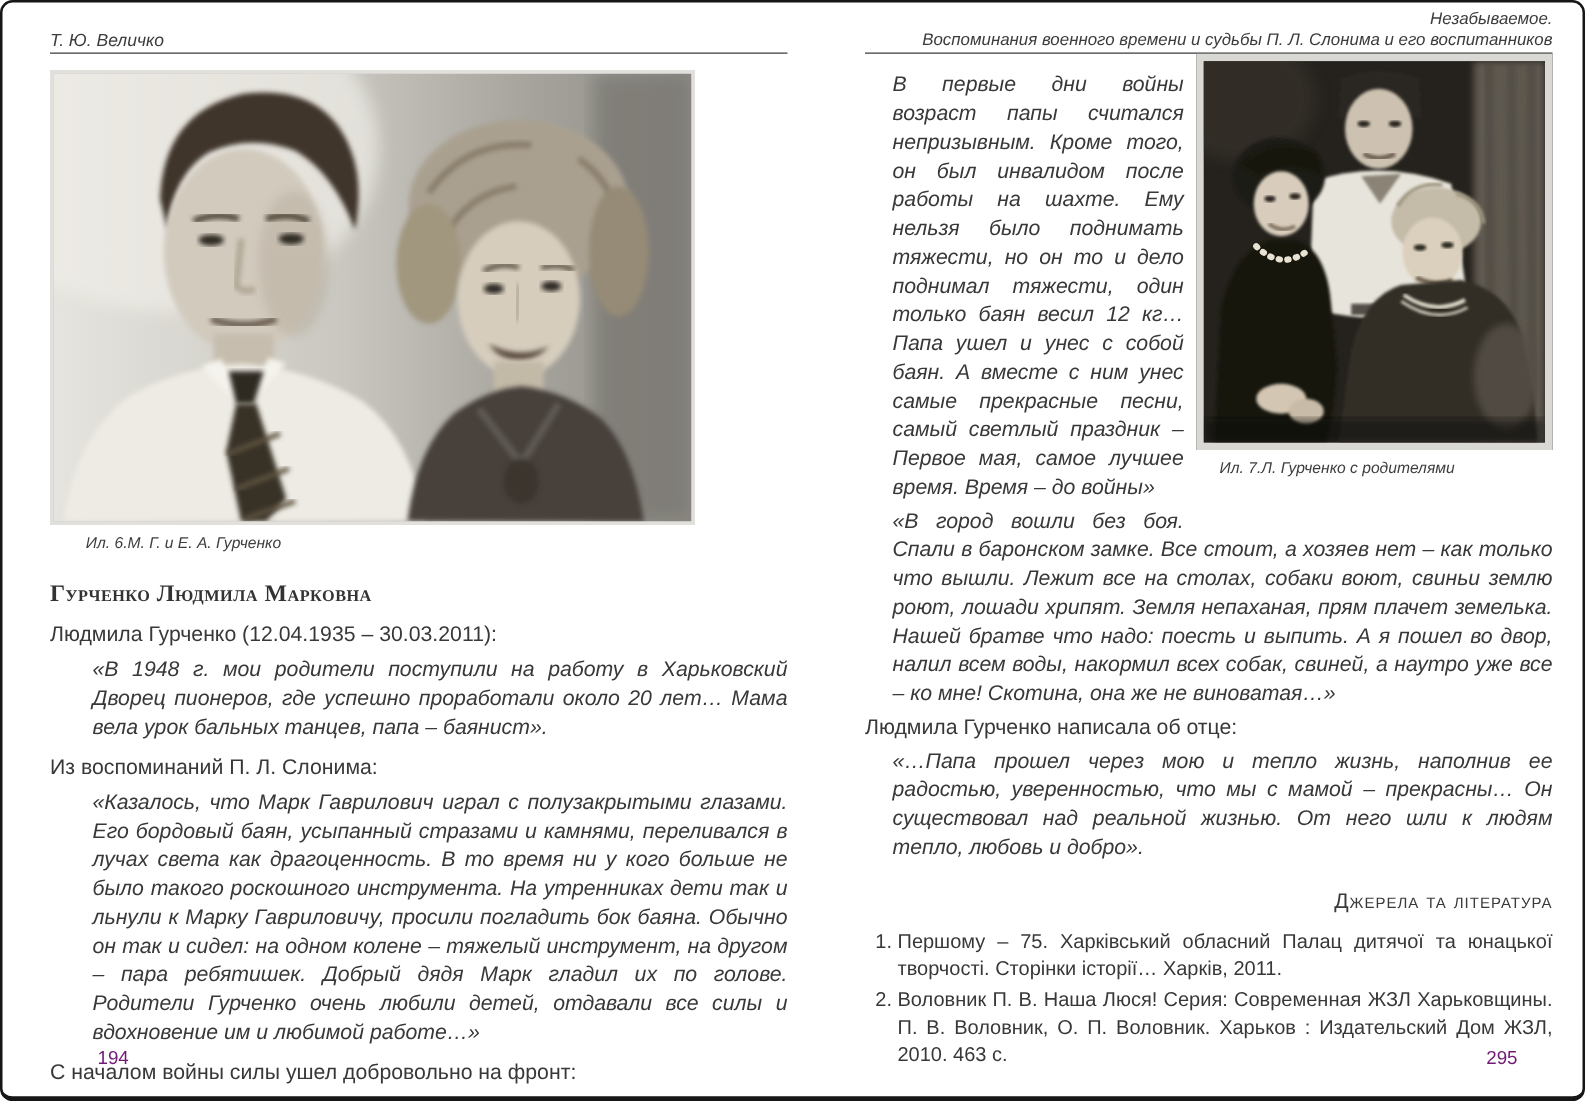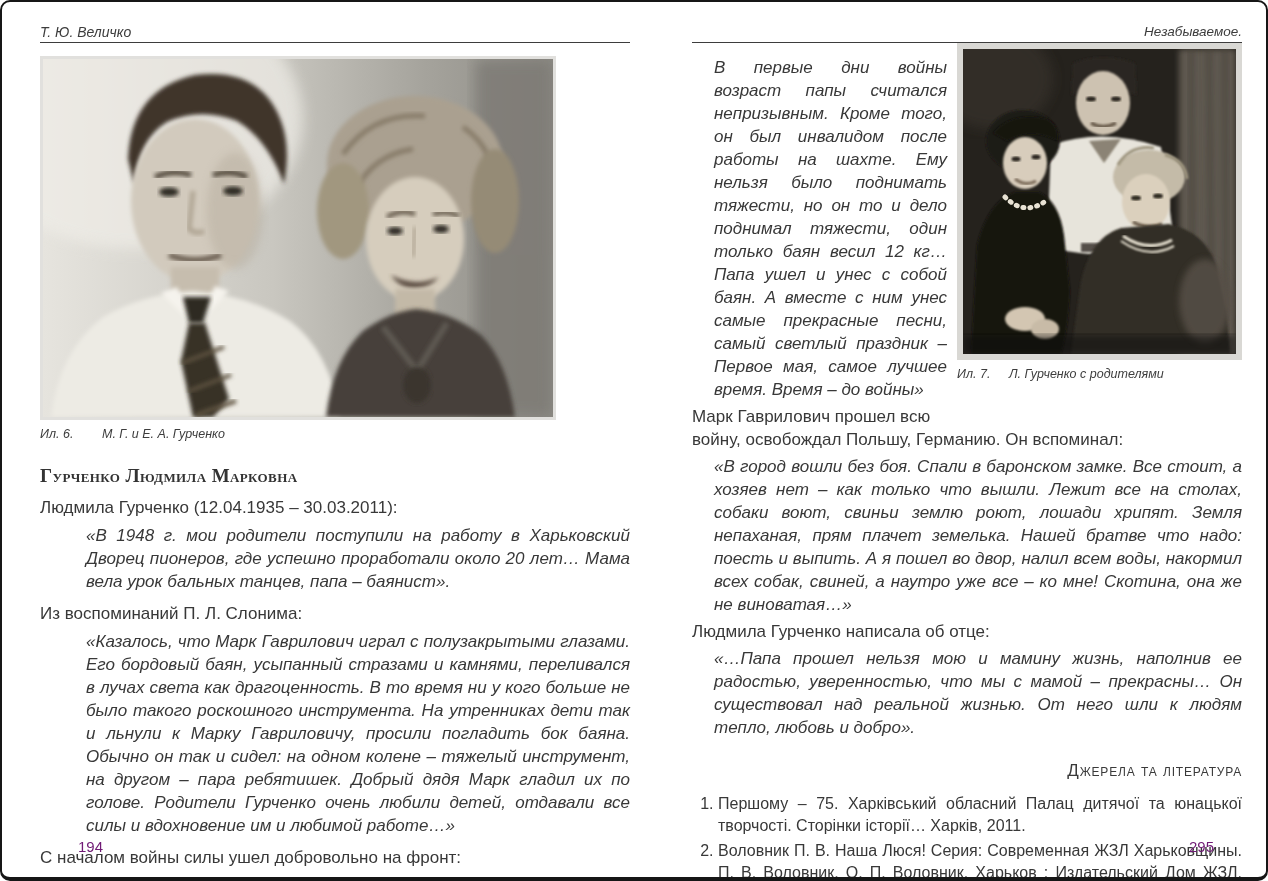--- a/index.html
+++ b/index.html
@@ -53,35 +53,35 @@
     background:#25221d;
   }
 
   .caption{
     display:flex;
     margin-top:7px;
     font-style:italic;
     font-size:12.5px;
     color:#3d3d3d;
   }
-  .caption .cap-label{width:62px;flex-shrink:0;}
+  .caption .cap-label{width:62px;flex-shrink:0;text-align:right;}
   .fig-right .caption .cap-label{width:52px;}
 
   .section-heading{
     margin-top:24px;
     font-weight:bold;
     font-variant-caps:small-caps;
     font-size:19px;
     letter-spacing:.4px;
     color:#333;
     font-family:Liberation Serif, serif;
   }
   p{margin:0;font-size:17px;line-height:23px;text-align:justify;color:#383838;}
   .lead{margin-top:9px;text-align:left;}
-  .quote{margin-top:5px;margin-left:46px;font-style:italic;}
+  .quote{margin-top:5px;margin-left:34px;font-style:italic;}
   .page-right .quote{margin-left:22px;}
 
   .fig-right{
     float:right;
     width:285px;
     margin-left:10px;
     margin-bottom:45px;
   }
 
   .q-first{margin-top:13px;}
@@ -197,20 +197,21 @@
     <p class="quote">«Казалось, что Марк Гаврилович играл с полузакрытыми глазами. Его бордовый баян, усыпанный стразами и камнями, переливался в лучах света как драгоценность. В то время ни у кого больше не было такого роскошного инструмента. На утренниках дети так и льнули к Марку Гавриловичу, просили погладить бок баяна. Обычно он так и сидел: на одном колене – тяжелый инструмент, на другом – пара ребятишек. Добрый дядя Марк гладил их по голове. Родители Гурченко очень любили детей, отдавали все силы и вдохновение им и любимой работе…»</p>
     <p class="lead">С началом войны силы ушел добровольно на фронт:</p>
     <p class="quote">«“Я не могу больше ждать. Пойду добровольно защищать Родину!”</p>
 
     <div class="page-number pn-left">194</div>
   </div>
 
   <div class="page page-right">
     <div class="running-head right">
       <span>Незабываемое.</span>
+      <span>Воспоминания военного времени и судьбы П. Л. Слонима и его воспитанников</span>
     </div>
 
     <div class="fig-right">
       <svg class="photo-frame-right" viewBox="0 0 273 305" xmlns="http://www.w3.org/2000/svg" role="img">
         <defs>
           <filter id="rb1">
               <feGaussianBlur stdDeviation="1.2"></feGaussianBlur>
             </filter>
           <filter id="rb3">
               <feGaussianBlur stdDeviation="3"></feGaussianBlur>
@@ -258,24 +259,23 @@
         <ellipse cx="82" cy="280" rx="14" ry="10" fill="#c8bba7" filter="url(#rb1)"></ellipse>
         <rect x="0" y="286" width="273" height="19" fill="#0e0c09" opacity="0.5" filter="url(#rb3)"></rect>
       </svg>
       <div class="caption">
         <span class="cap-label">Ил. 7.</span>
         <span>Л. Гурченко с родителями</span>
       </div>
     </div>
 
     <p class="quote q-first">В первые дни войны возраст папы считался непризывным. Кроме того, он был инвалидом после работы на шахте. Ему нельзя было поднимать тяжести, но он то и дело поднимал тяжести, один только баян весил 12 кг… Папа ушел и унес с собой баян. А вместе с ним унес самые прекрасные песни, самый светлый праздник – Первое мая, самое лучшее время. Время – до войны»</p>
-    <p class="lead" style="margin-top:4px">Марк Гаврилович прошел всю войну, освобождал Польшу, Германию. Он вспоминал:</p>
     <p class="quote" style="margin-top:4px">«В город вошли без боя. Спали в баронском замке. Все стоит, а хозяев нет – как только что вышли. Лежит все на столах, собаки воют, свиньи землю роют, лошади хрипят. Земля непаханая, прям плачет земелька. Нашей братве что надо: поесть и выпить. А я пошел во двор, налил всем воды, накормил всех собак, свиней, а наутро уже все – ко мне! Скотина, она же не виноватая…»</p>
     <p class="lead" style="margin-top:4px">Людмила Гурченко написала об отце:</p>
-    <p class="quote" style="margin-top:4px">«…Папа прошел нельзя мою и мамину жизнь, наполнив ее радостью, уверенностью, что мы с мамой – прекрасны… Он существовал над реальной жизнью. От него шли к людям тепло, любовь и добро».</p>
+    <p class="quote" style="margin-top:4px">«…Папа прошел через мою и тепло жизнь, наполнив ее радостью, уверенностью, что мы с мамой – прекрасны… Он существовал над реальной жизнью. От него шли к людям тепло, любовь и добро».</p>
 
     <div class="sources-heading">Джерела та література</div>
 
     <ol class="refs">
       <li>Першому – 75. Харківський обласний Палац дитячої та юнацької творчості. Сторінки історії… Харків, 2011.</li>
       <li>Воловник П. В. Наша Люся! Серия: Современная ЖЗЛ Харьковщины. П. В. Воловник, О. П. Воловник. Харьков : Издательский Дом ЖЗЛ, 2010. 463 с.</li>
 
     </ol>
 
     <div class="page-number pn-right">295</div>

